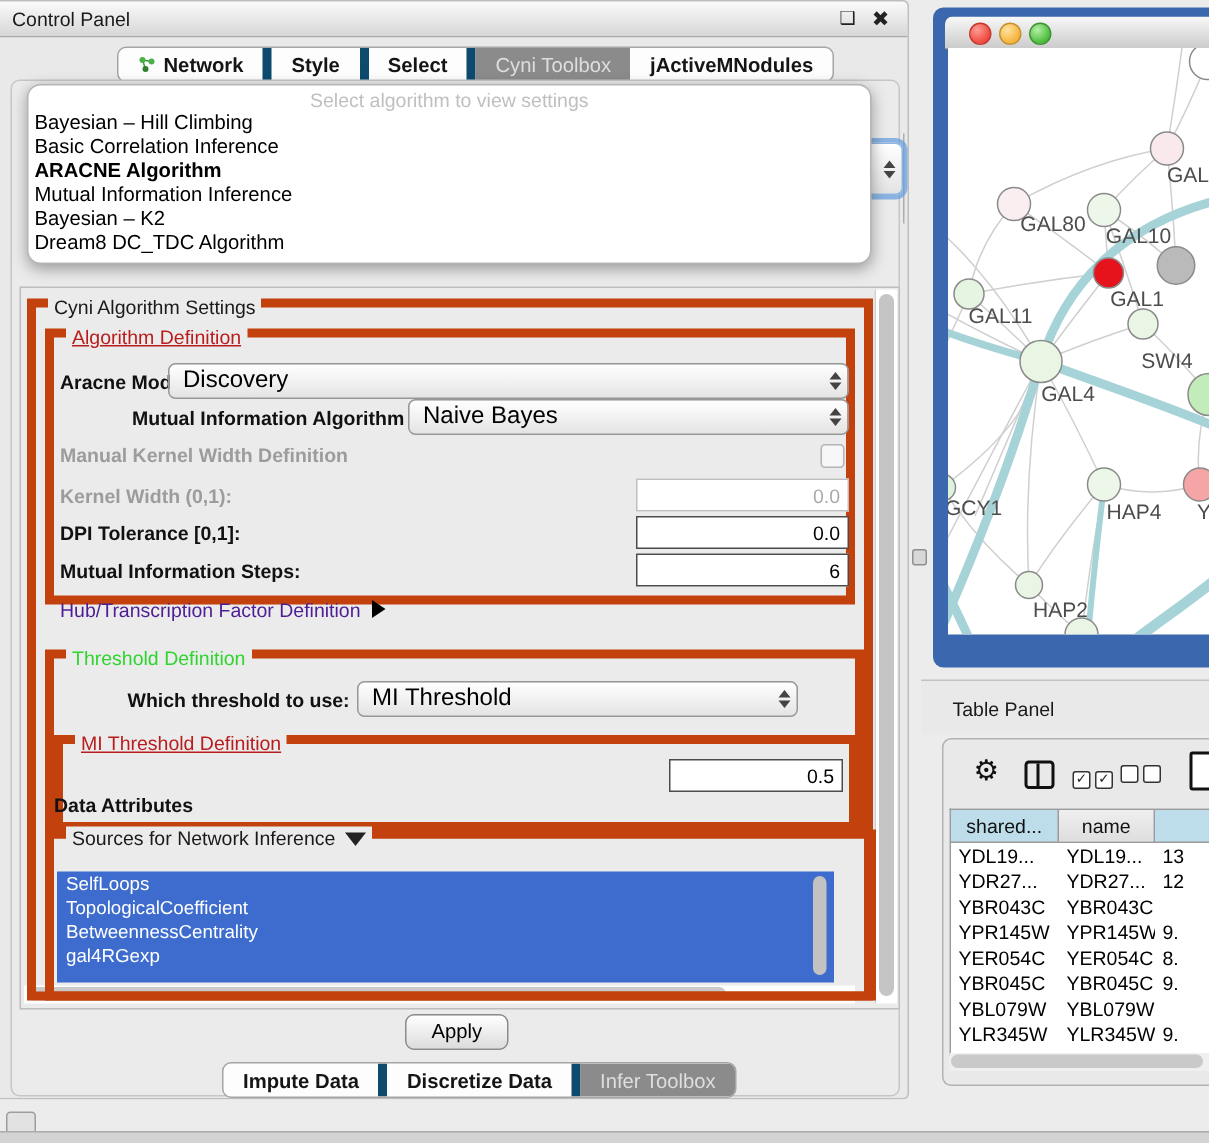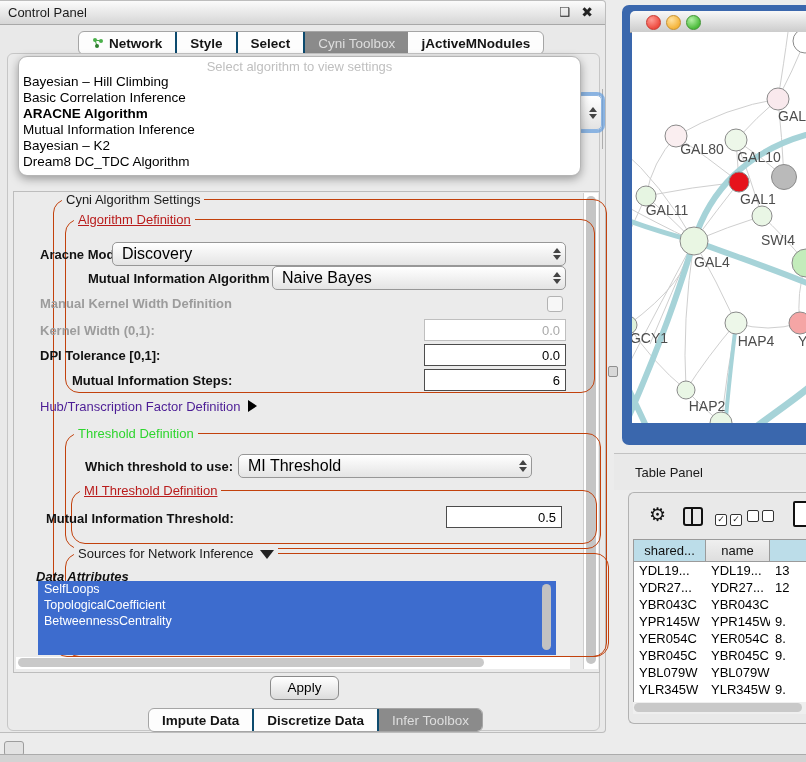--- a/index.html
+++ b/index.html
@@ -20,21 +20,21 @@
   .cp-title{position:absolute;left:8px;top:4px;font-size:13px;color:#1a1a1a;}
   .win-btn{position:absolute;top:3px;width:16px;height:16px;text-align:center;
     line-height:16px;font-size:12px;color:#222;cursor:default;}
   .win-btn.float{right:32px;}
   .win-btn.close{right:10px;font-weight:bold;font-size:14px;}
 
   
   .tabbar{left:78px;top:30px;height:22px;display:flex;align-items:stretch;
     border:1px solid #a5a5a5;border-radius:6px;background:#fdfdfd;overflow:hidden;}
   .tab{padding:0 13px;display:flex;align-items:center;gap:5px;
-    font-weight:bold;font-size:13.5px;color:#151515;border-right:2px solid #0c4a6e;}
+    font-weight:bold;font-size:13.5px;color:#151515;border-right:6px solid #0c4a6e;}
   .tab:last-child{border-right:none;}
   .tab.selected{background:#8b8b8b;color:#dedede;font-weight:normal;border-right:none;}
 
   
   .content-panel{left:7px;top:52px;width:591px;height:676px;background:#ebebeb;
     border:1px solid #c6c6c6;border-radius:6px;}
 
   
   .hidden-combo-frag{left:577px;top:94px;width:23px;height:33px;border-radius:5px;
     background:linear-gradient(#ffffff,#e3e3e3);
@@ -57,21 +57,21 @@
   .scrollpane{left:13px;top:190px;width:585px;height:480px;background:#ebebeb;
     border:1px solid #bdbdbd;}
   .vscroll{left:583px;top:192px;width:14px;height:476px;background:#ffffff;
     border-left:1px solid #cfcfcf;}
   .vscroll .thumb{position:absolute;left:2px;top:3px;width:10px;height:468px;
     background:#c5c5c5;border-radius:6px;}
   .hscroll{left:16px;top:656px;width:554px;height:12px;background:#ffffff;}
   .hscroll .thumb{position:absolute;left:2px;top:1px;width:466px;height:9px;
     background:#c9c9c9;border-radius:5px;}
 
-  .groupbox{position:absolute;border:1px solid #c2410c;border-radius:14px;margin-left:35px;}
+  .groupbox{position:absolute;border:6px solid #c2410c;border-radius:0;}
   .group-label{position:absolute;top:-8px;left:8px;background:#ebebeb;padding:0 4px;
     font-size:13px;color:#1a1a1a;}
   .group-label.blue{color:#b91c1c;text-decoration:underline;}
   .group-label.green{color:#2ed52e;}
 
   .fieldlabel{position:absolute;font-weight:bold;font-size:13px;color:#111;}
   .fieldlabel.dim{color:#9c9c9c;}
   .plainlabel{position:absolute;font-size:13px;color:#4c1d95;}
 
   .combobox{position:absolute;height:22px;border:1px solid #979797;border-radius:5px;
@@ -232,21 +232,21 @@
 
   <span class="fieldlabel dim" style="left:40px;top:295px;">Manual Kernel Width Definition</span>
   <div class="checkbox" style="left:547px;top:295px;"></div>
 
   <span class="fieldlabel dim" style="left:40px;top:322px;">Kernel Width (0,1):</span>
   <input class="numinput disabled" style="left: 424px; top: 318px; width: 130px;" readonly="" value="0.0">
 
   <span class="fieldlabel" style="left:40px;top:347px;">DPI Tolerance [0,1]:</span>
   <input class="numinput" style="left: 424px; top: 343px; width: 130px;" value="0.0">
 
-  <span class="fieldlabel" style="left:40px;top:372px;margin-left:32px;">Mutual Information Steps:</span>
+  <span class="fieldlabel" style="left:40px;top:372px;">Mutual Information Steps:</span>
   <input class="numinput" style="left: 424px; top: 368px; width: 130px;" value="6">
 
   <span class="plainlabel" style="left:40px;top:398px;">
     <span>Hub/Transcription Factor Definition</span><span class="tri-right"></span>
   </span>
 
   <div class="groupbox" style="left:30px;top:432px;width:534px;height:114px;">
     <span class="group-label green">Threshold Definition</span>
   </div>
 
@@ -255,32 +255,32 @@
     <span class="val">MI Threshold</span>
     <span class="stepper">
         <span class="up"></span>
         <span class="dn"></span>
       </span>
   </div>
 
   <div class="groupbox" style="left:36px;top:489px;width:524px;height:52px;">
     <span class="group-label blue">MI Threshold Definition</span>
   </div>
-  <span class="fieldlabel" style="left:46px;top:510px;">Mutual Information Threshold:</span>
   <input class="numinput" style="left: 446px; top: 505px; width: 104px;" value="0.5">
 
   <div class="groupbox" style="left:30px;top:552px;width:542px;height:102px;">
     <span class="group-label"><span>Sources for Network Inference</span><span class="tri-down"></span></span>
   </div>
-  <span class="fieldlabel" style="left:36px;top:568px;font-style:italic;">Data Attributes</span>
+  <span class="fieldlabel" style="left:36px;top:528px;">Data Attributes</span>
   <div class="attr-list" style="left:38px;top:580px;width:518px;height:74px;" id="attr-list">
     <span class="thumb"></span>
   <div class="attr-item">SelfLoops</div>
       <div class="attr-item">TopologicalCoefficient</div>
       <div class="attr-item">BetweennessCentrality</div>
+      <div class="attr-item">gal4RGexp</div>
     </div>
 
   <div class="abs apply-btn">Apply</div>
 
   <div class="abs bottom-tabbar" id="bottom-tabs">
       <div class="tab">
         <span>Impute Data</span>
       </div>
       <div class="tab">
         <span>Discretize Data</span>

